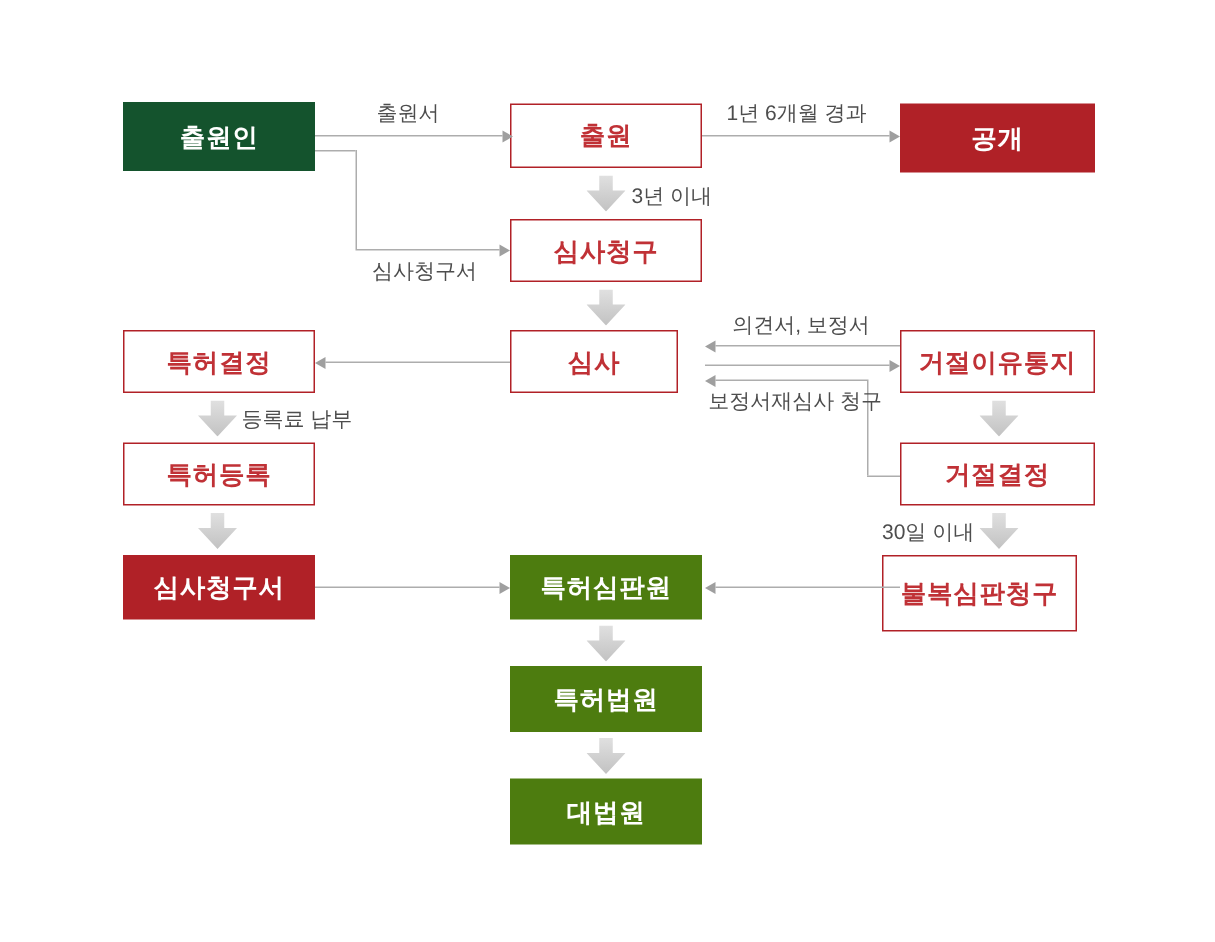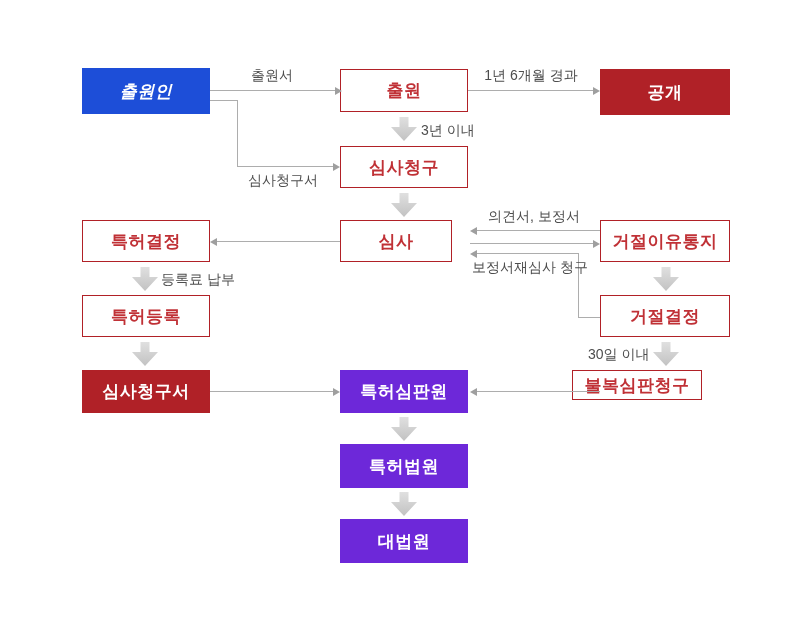--- a/index.html
+++ b/index.html
@@ -4,23 +4,23 @@
 <style>
   html,body{margin:0;padding:0;background:#ffffff;}
   #canvas{
     position:relative;width:810px;height:628px;background:#ffffff;overflow:hidden;
     font-family:"Liberation Sans","DejaVu Sans",sans-serif;
   }
   .node{
     position:absolute;display:flex;align-items:center;justify-content:center;
     font-size:17px;font-weight:bold;letter-spacing:0.5px;box-sizing:border-box;
   }
-  .node.navy{background:#1d4ed8;color:#ffffff;font-style:italic;}
+  .node.navy{background:#14532d;color:#ffffff;}
   .node.red{background:#b02127;color:#ffffff;}
-  .node.gold{background:#6d28d9;color:#ffffff;}
+  .node.gold{background:#4d7c0f;color:#ffffff;}
   .node.outline{background:#ffffff;border:1px solid #b12127;color:#c03136;}
   .edge-label{
     position:absolute;font-size:14px;color:#4d4d4d;line-height:18px;white-space:nowrap;
   }
   .line{position:absolute;background:#adadad;}
   .ah-r{position:absolute;width:0;height:0;
     border-top:4px solid transparent;border-bottom:4px solid transparent;
     border-left:7px solid #9f9f9f;}
   .ah-l{position:absolute;width:0;height:0;
     border-top:4px solid transparent;border-bottom:4px solid transparent;
@@ -46,21 +46,21 @@
   <div class="node outline" style="left:340px;top:69px;width:128px;height:43px">출원</div>
   <div class="node red" style="left:600px;top:69px;width:130px;height:46px">공개</div>
   <div class="node outline" style="left:340px;top:146px;width:128px;height:42px">심사청구</div>
   <div class="node outline" style="left:82px;top:220px;width:128px;height:42px">특허결정</div>
   <div class="node outline" style="left:340px;top:220px;width:112px;height:42px">심사</div>
   <div class="node outline" style="left:600px;top:220px;width:130px;height:42px">거절이유통지</div>
   <div class="node outline" style="left:82px;top:295px;width:128px;height:42px">특허등록</div>
   <div class="node outline" style="left:600px;top:295px;width:130px;height:42px">거절결정</div>
   <div class="node red" style="left:82px;top:370px;width:128px;height:43px">심사청구서</div>
   <div class="node gold" style="left:340px;top:370px;width:128px;height:43px">특허심판원</div>
-  <div class="node outline" style="left:572px;top:370px;width:130px;height:30px">불복심판청구</div>
+  <div class="node outline" style="left:588px;top:370px;width:130px;height:51px">불복심판청구</div>
   <div class="node gold" style="left:340px;top:444px;width:128px;height:44px">특허법원</div>
   <div class="node gold" style="left:340px;top:519px;width:128px;height:44px">대법원</div>
 
   <div class="line" style="left:210px;top:90px;width:125px;height:1px"></div>
   <div class="ah-r" style="left:335px;top:87px"></div>
 
   <div class="line" style="left:468px;top:90px;width:125px;height:1px"></div>
   <div class="ah-r" style="left:593px;top:87px"></div>
 
   <div class="line" style="left:210px;top:100px;width:27px;height:1px"></div>

